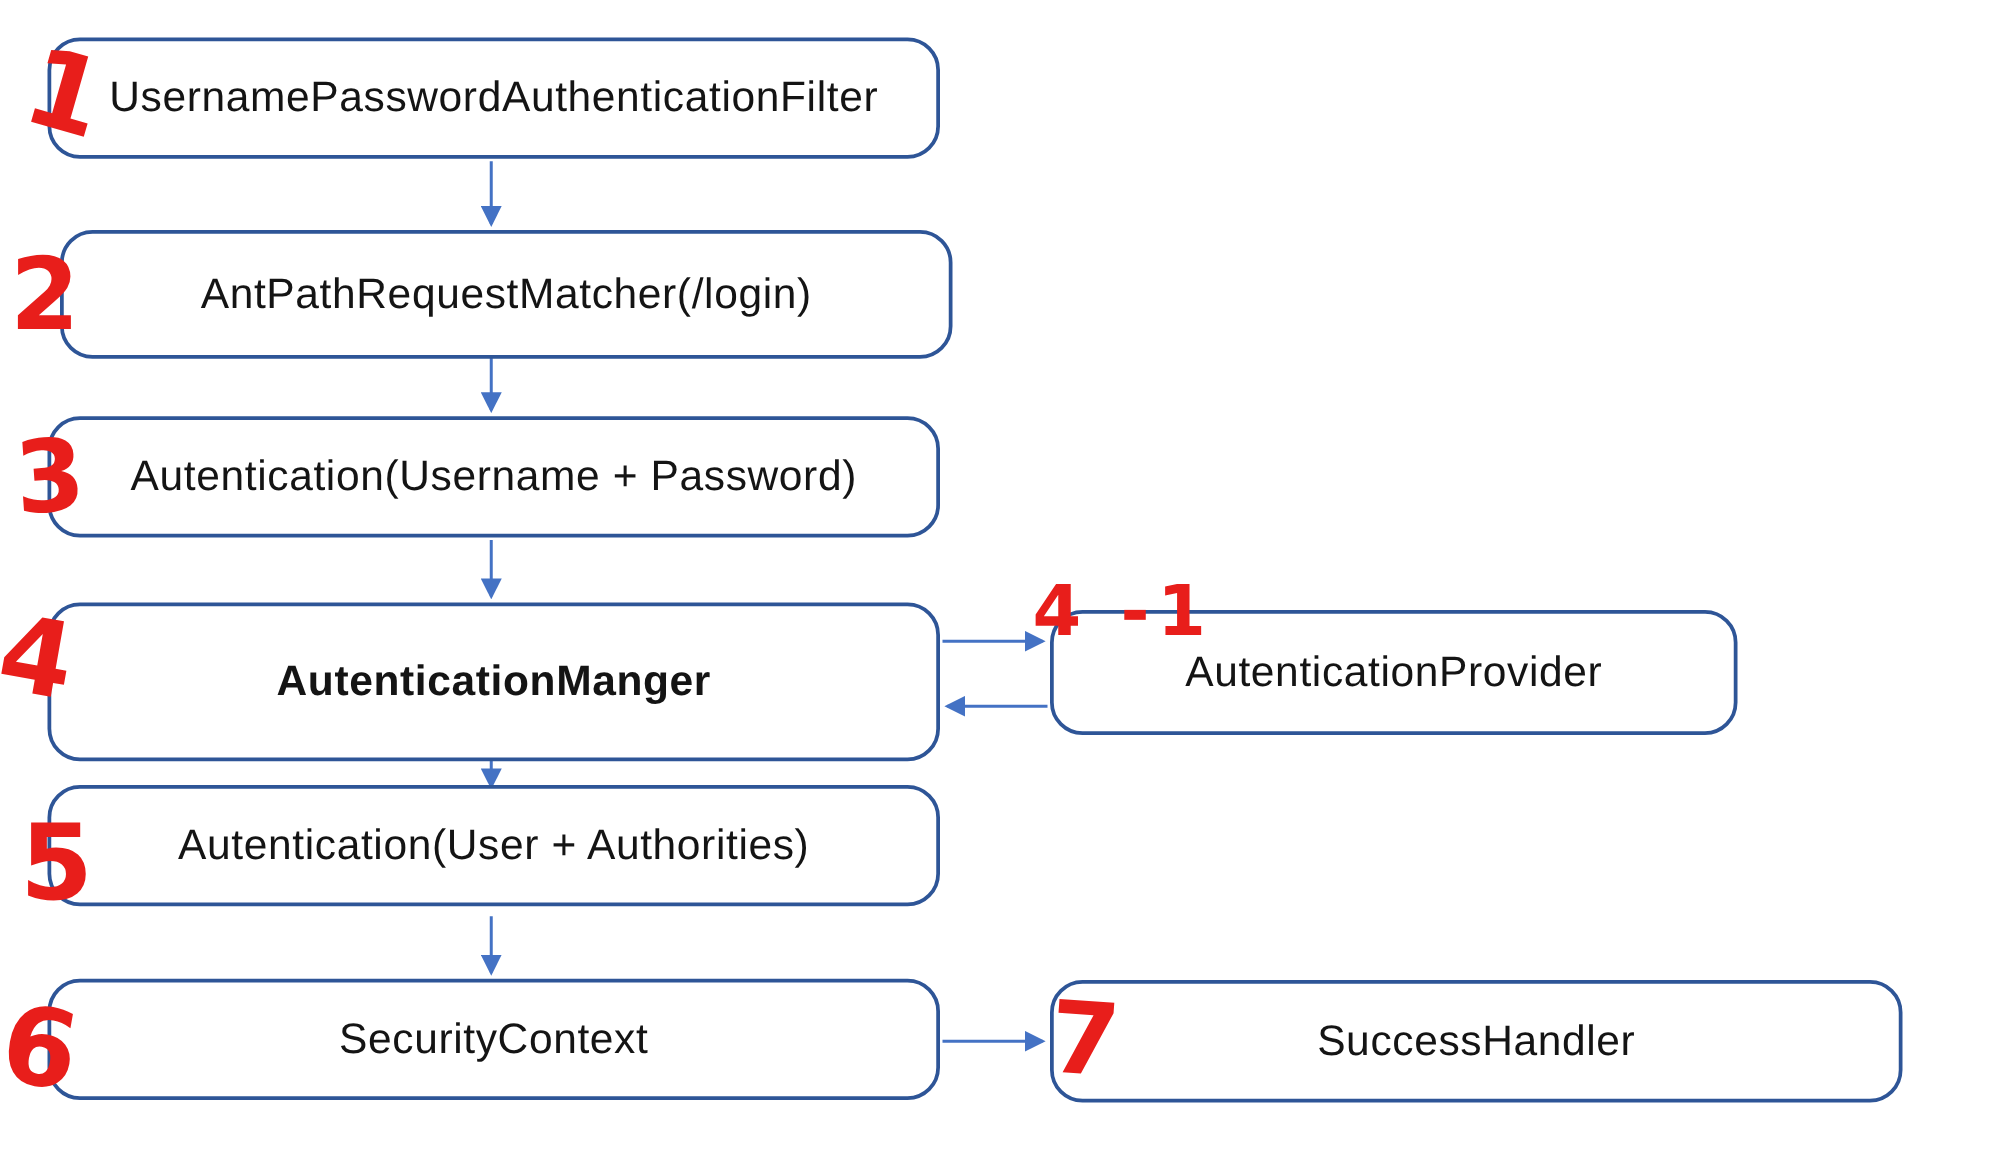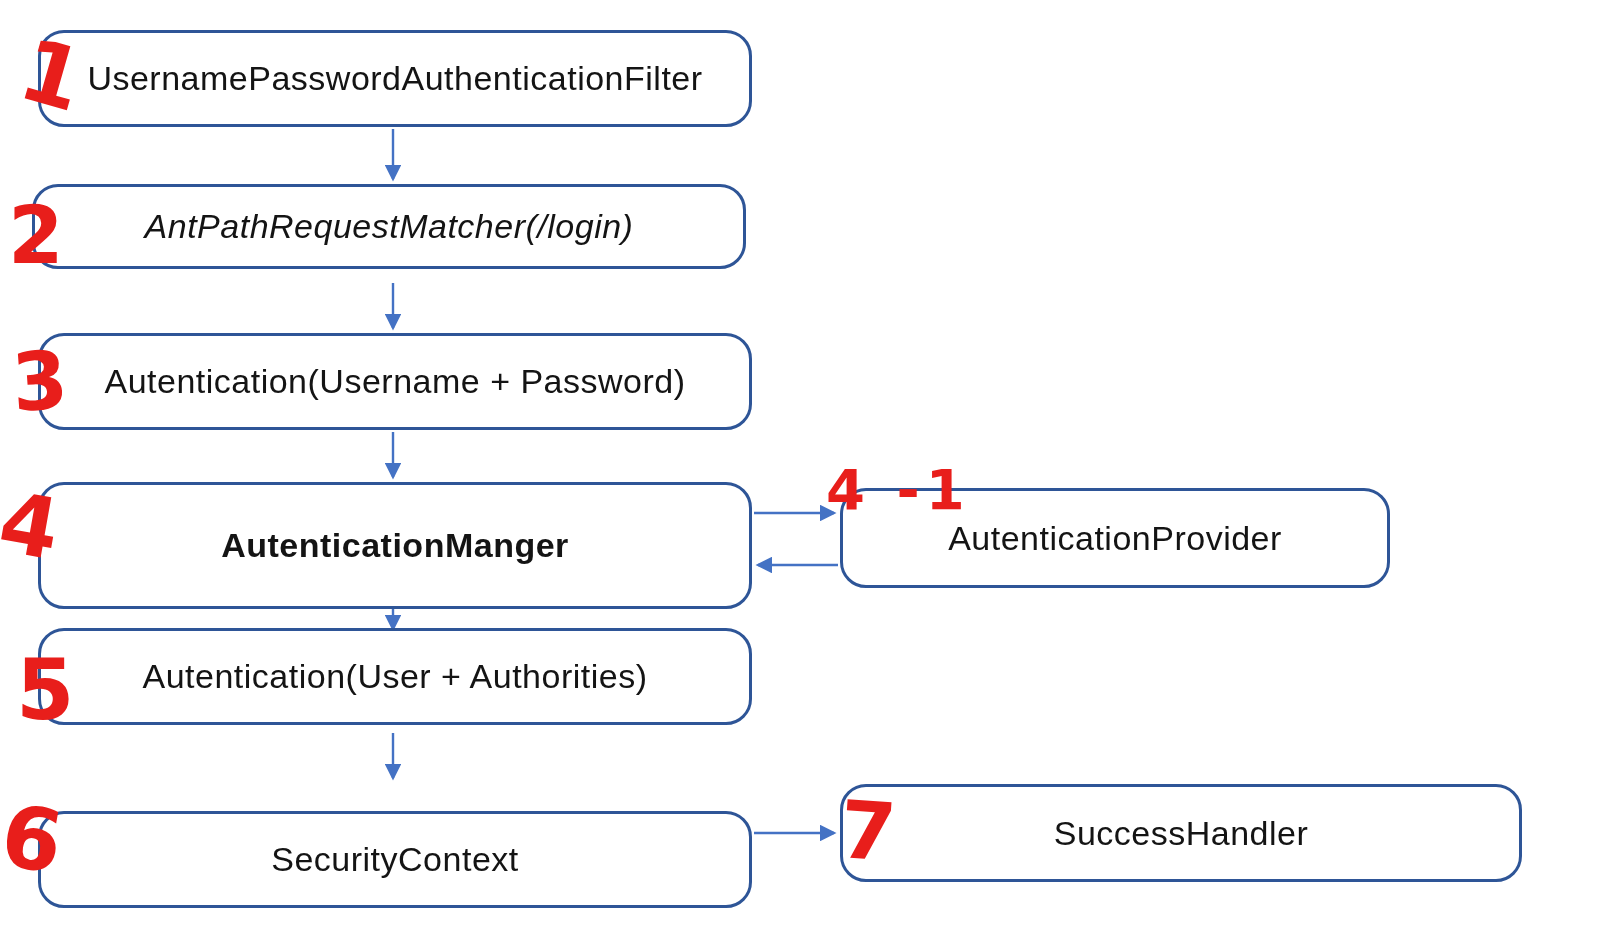--- a/index.html
+++ b/index.html
@@ -77,41 +77,41 @@
     <line x1="393" y1="717" x2="393" y2="762" stroke="#4472c4" stroke-width="2.4" marker-end="url(#arrow)"></line>
     <line x1="754" y1="497" x2="834" y2="497" stroke="#4472c4" stroke-width="2.4" marker-end="url(#arrow)"></line>
     <line x1="838" y1="549" x2="758" y2="549" stroke="#4472c4" stroke-width="2.4" marker-end="url(#arrow)"></line>
     <line x1="754" y1="817" x2="834" y2="817" stroke="#4472c4" stroke-width="2.4" marker-end="url(#arrow)"></line>
   </svg>
 
   <div class="node" style="left:38px; top:14px; width:714px; height:97px;">
     <span class="node-label">UsernamePasswordAuthenticationFilter</span>
   </div>
 
-  <div class="node" style="left:32px; top:168px; width:714px; height:85px;font-style:italic;">
+  <div class="node" style="left:48px; top:168px; width:714px; height:103px;">
     <span class="node-label">AntPathRequestMatcher(/login)</span>
   </div>
 
   <div class="node" style="left:38px; top:317px; width:714px; height:97px;justify-content:center;">
     <span class="node-label">Autentication(Username + Password)</span>
   </div>
 
   <div class="node" style="left:38px; top:466px; width:714px; height:127px;font-weight:bold;">
     <span class="node-label">AutenticationManger</span>
   </div>
 
   <div class="node" style="left:840px; top:472px; width:550px; height:100px;">
     <span class="node-label">AutenticationProvider</span>
   </div>
 
   <div class="node" style="left:38px; top:612px; width:714px; height:97px;">
     <span class="node-label">Autentication(User + Authorities)</span>
   </div>
 
-  <div class="node" style="left:38px; top:795px; width:714px; height:97px;">
+  <div class="node" style="left:38px; top:767px; width:714px; height:97px;">
     <span class="node-label">SecurityContext</span>
   </div>
 
   <div class="node" style="left:840px; top:768px; width:682px; height:98px;">
     <span class="node-label">SuccessHandler</span>
   </div>
 
   <span class="ann ann-1">1</span>
   <span class="ann ann-2">2</span>
   <span class="ann ann-3">3</span>

